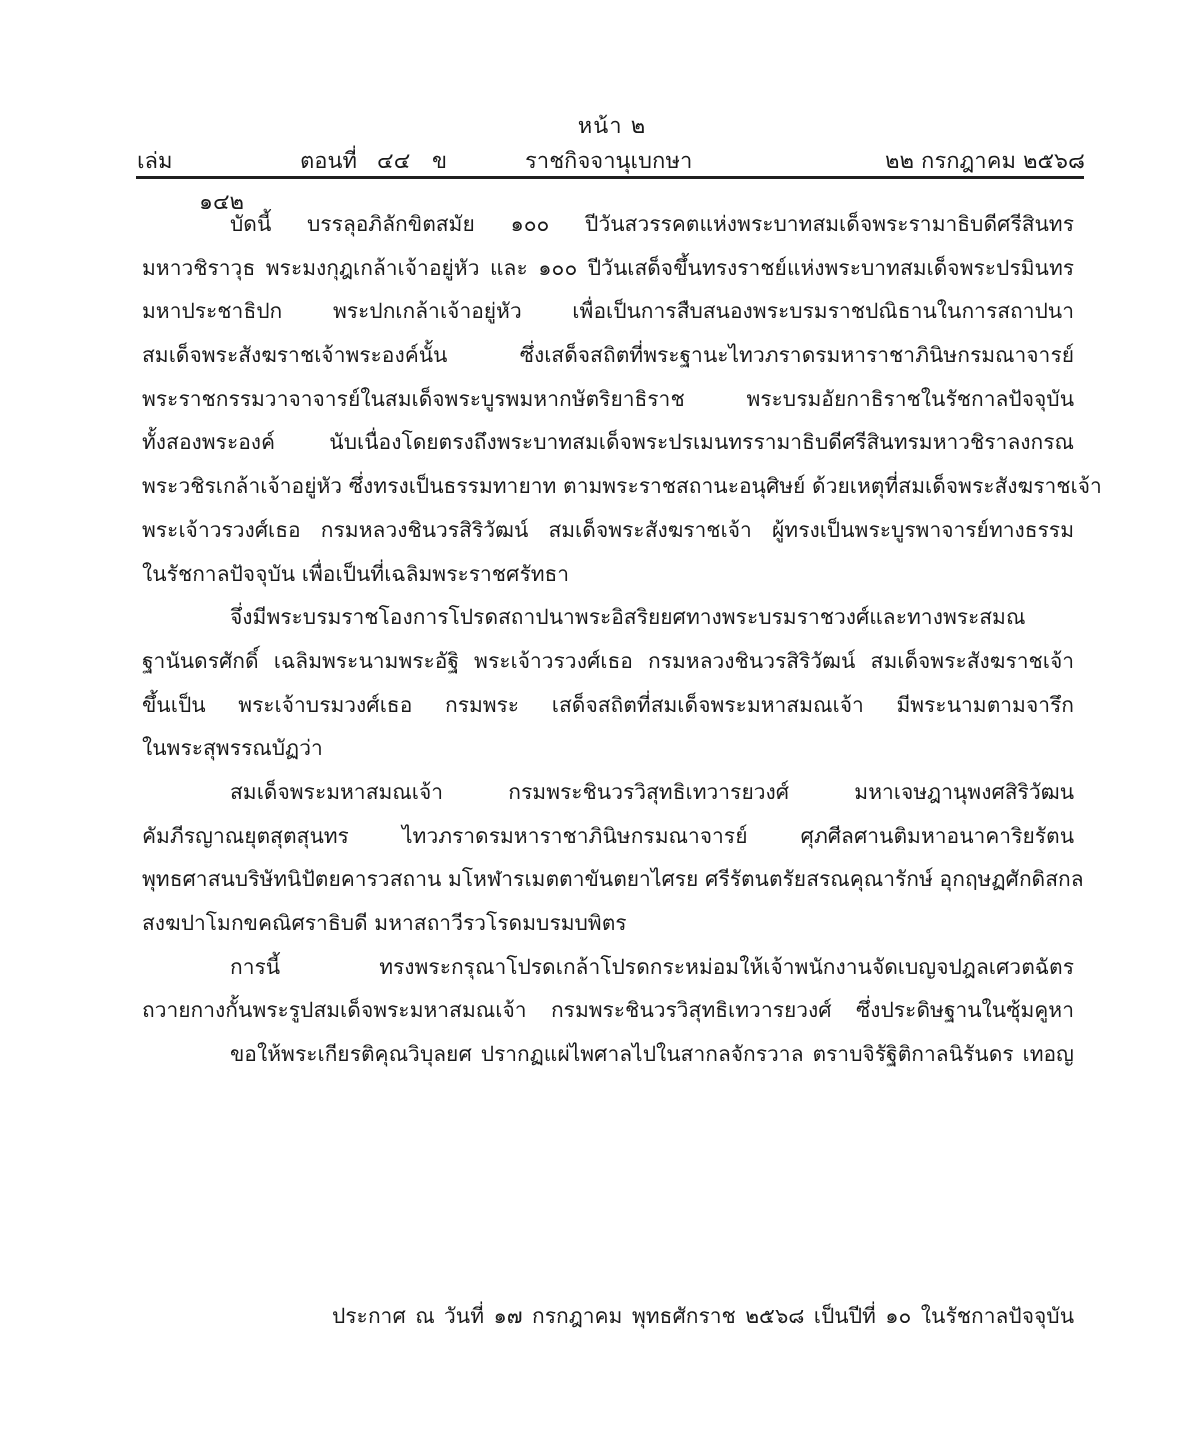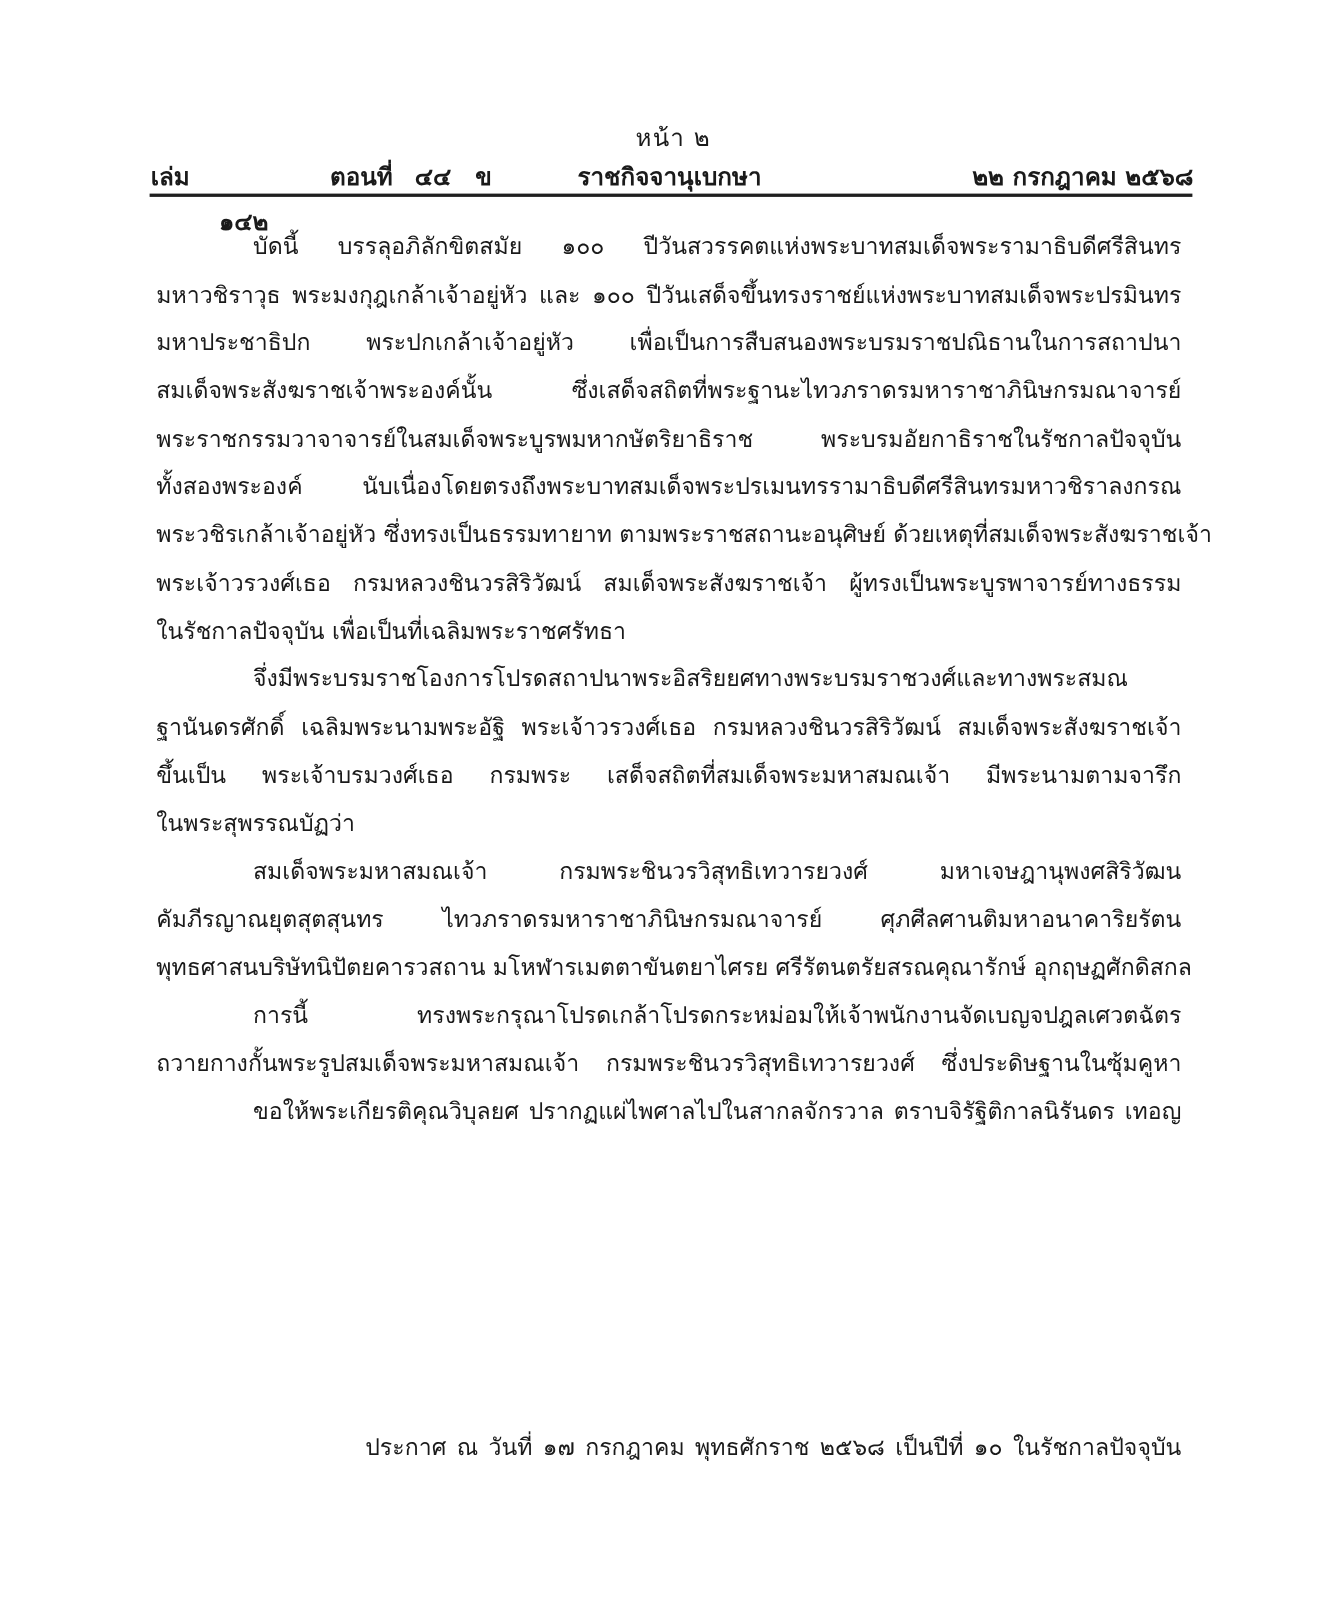--- a/index.html
+++ b/index.html
@@ -30,21 +30,20 @@
       letter-spacing: 1px;
     }
     .header-row {
       position: absolute;
       top: 143px;
       left: 125px;
       width: 948px;
       height: 30px;
       font-size: 22px;
       white-space: nowrap;
-      font-weight: bold;
     }
     .header-row span {
       position: absolute;
       top: 0;
     }
     .h-vol-label { left: 0; }
     .h-vol { left: 62px; margin-top: 41px; }
     .h-issue-label { left: 136px; margin-left: 27px; }
     .h-issue { left: 240px; }
     .h-section { left: 295px; }
@@ -128,20 +127,21 @@
       <span class="line indent">จึ่งมีพระบรมราชโองการโปรดสถาปนาพระอิสริยยศทางพระบรมราชวงศ์และทางพระสมณ</span>
       <span class="line">ฐานันดรศักดิ์ เฉลิมพระนามพระอัฐิ พระเจ้าวรวงศ์เธอ กรมหลวงชินวรสิริวัฒน์ สมเด็จพระสังฆราชเจ้า</span>
       <span class="line">ขึ้นเป็น พระเจ้าบรมวงศ์เธอ กรมพระ เสด็จสถิตที่สมเด็จพระมหาสมณเจ้า มีพระนามตามจารึก</span>
       <span class="line last">ในพระสุพรรณบัฏว่า</span>
     </div>
 
     <div>
       <span class="line indent">สมเด็จพระมหาสมณเจ้า กรมพระชินวรวิสุทธิเทวารยวงศ์ มหาเจษฎานุพงศสิริวัฒน</span>
       <span class="line">คัมภีรญาณยุตสุตสุนทร ไทวภราดรมหาราชาภินิษกรมณาจารย์ ศุภศีลศานติมหาอนาคาริยรัตน</span>
       <span class="line">พุทธศาสนบริษัทนิปัตยคารวสถาน มโหฬารเมตตาขันตยาไศรย ศรีรัตนตรัยสรณคุณารักษ์ อุกฤษฏศักดิสกล</span>
+      <span class="line last">สงฆปาโมกขคณิศราธิบดี มหาสถาวีรวโรดมบรมบพิตร</span>
     </div>
 
     <div>
       <span class="line indent">การนี้ ทรงพระกรุณาโปรดเกล้าโปรดกระหม่อมให้เจ้าพนักงานจัดเบญจปฎลเศวตฉัตร</span>
       <span class="line">ถวายกางกั้นพระรูปสมเด็จพระมหาสมณเจ้า กรมพระชินวรวิสุทธิเทวารยวงศ์ ซึ่งประดิษฐานในซุ้มคูหา</span>
     </div>
 
     <div>
       <span class="line indent">ขอให้พระเกียรติคุณวิบุลยศ ปรากฏแผ่ไพศาลไปในสากลจักรวาล ตราบจิรัฐิติกาลนิรันดร เทอญ</span>
     </div>

